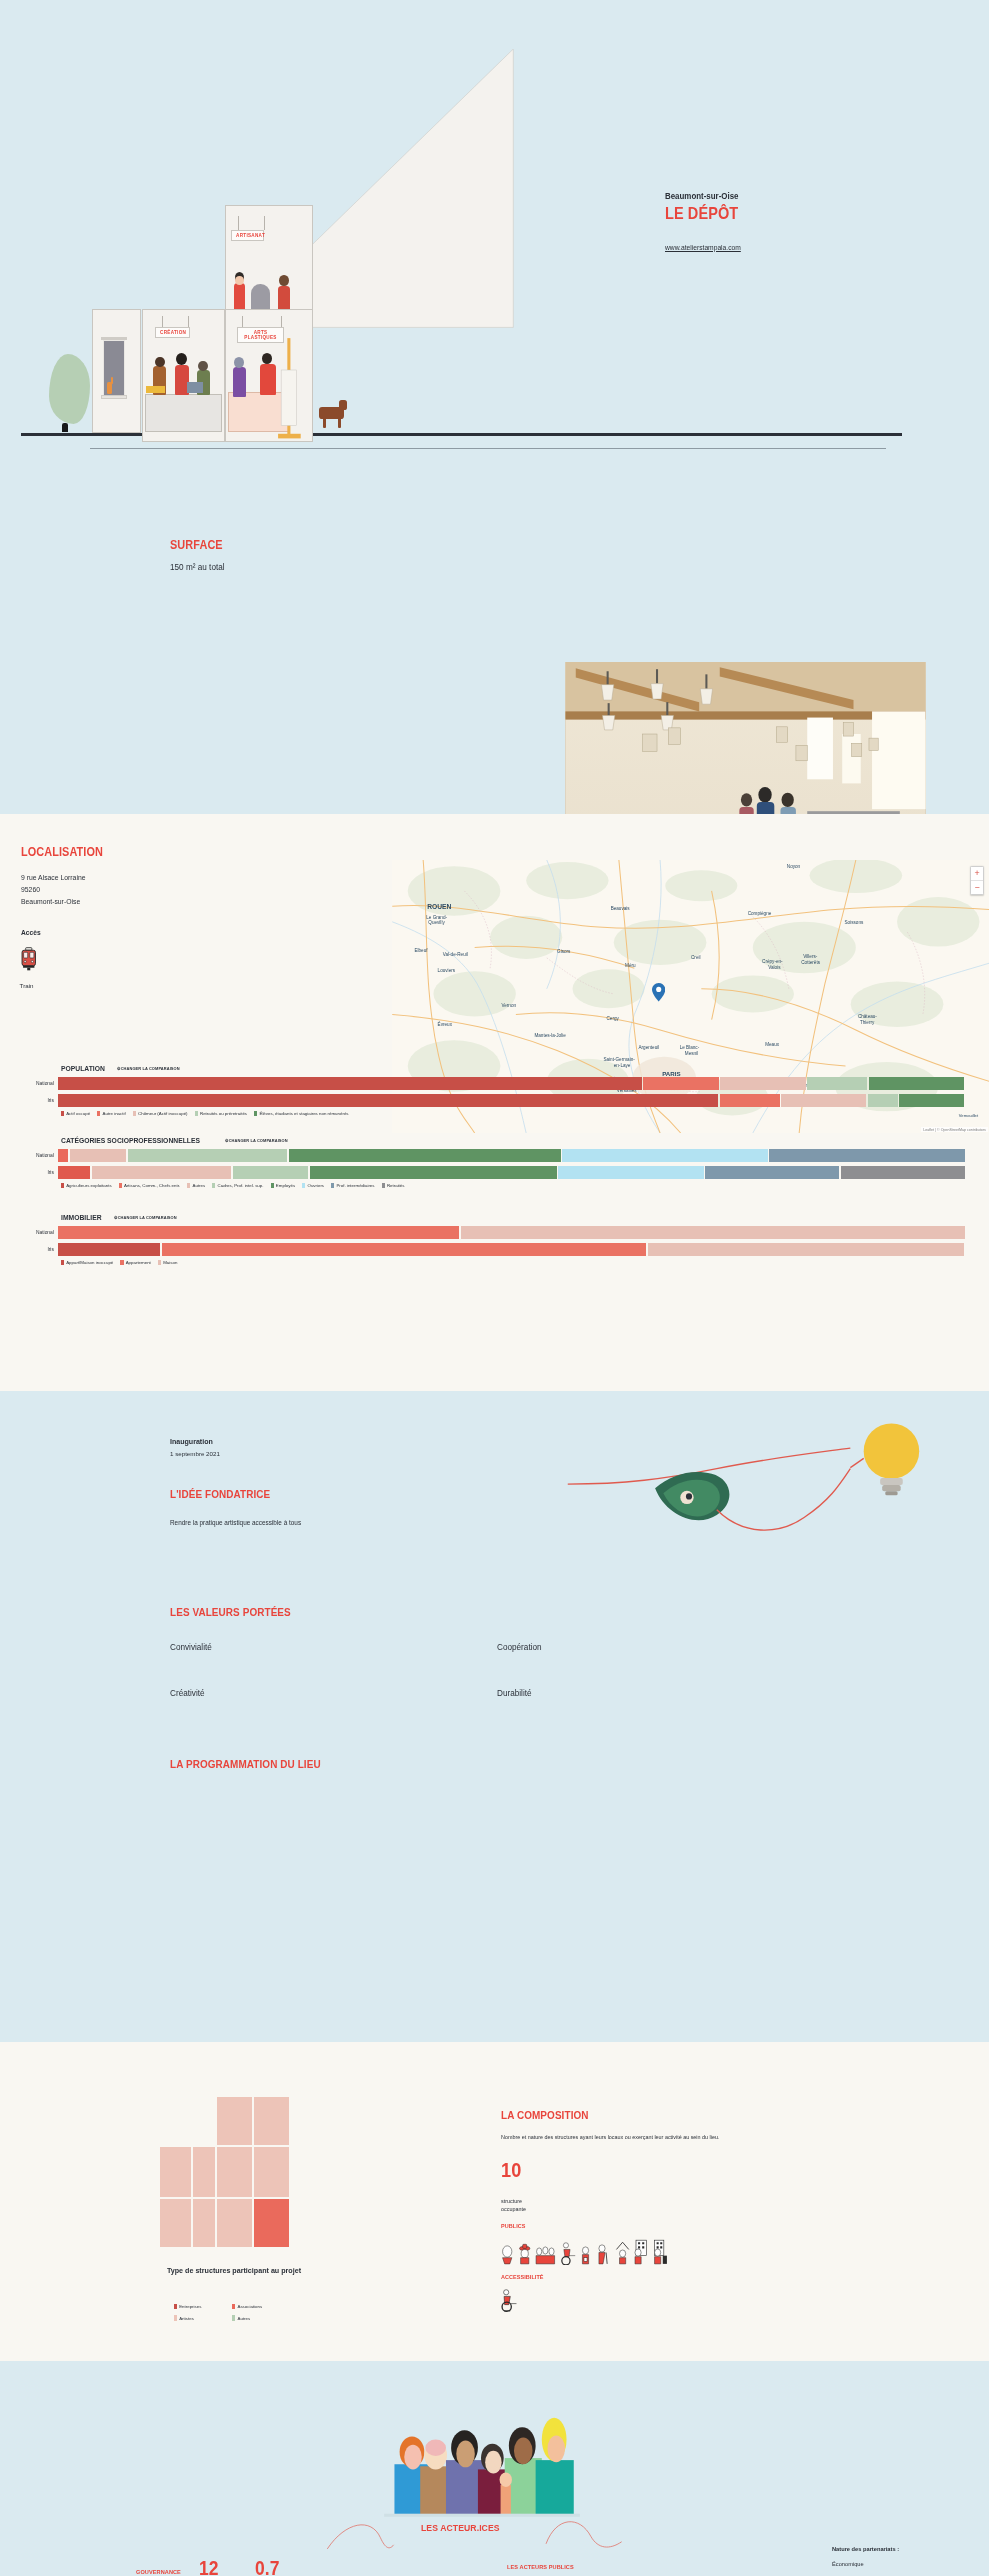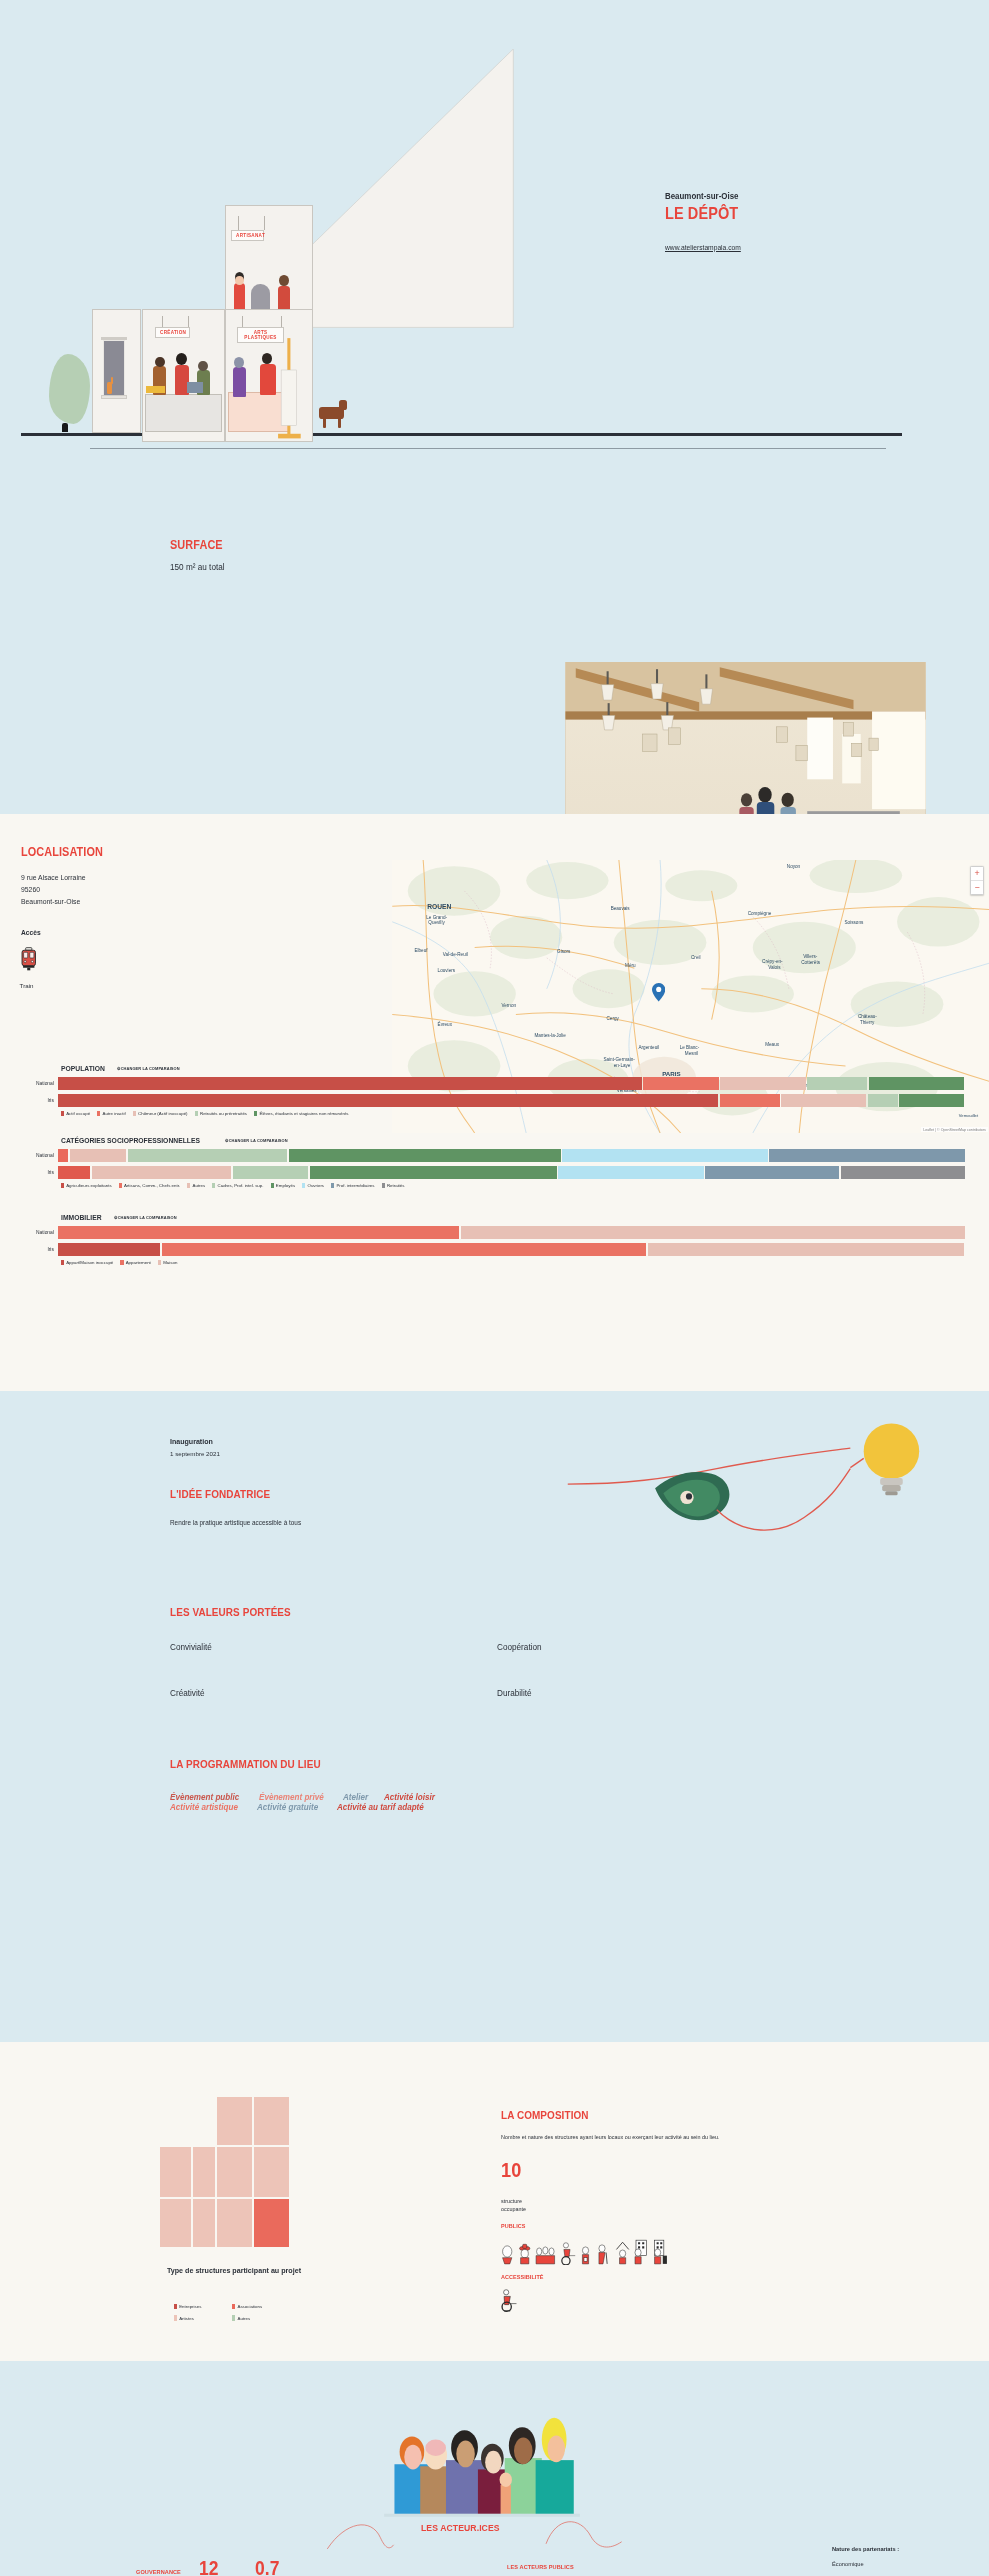--- a/index.html
+++ b/index.html
@@ -572,30 +572,20 @@
     </svg>
 
     <h2 class="hred" style="position:absolute;left:170px;top:215px;font-size:11.3px;">LES VALEURS PORTÉES</h2>
     <div class="valeur-item" style="position:absolute;left:170px;top:251px;">Convivialité</div>
     <div class="valeur-item" style="position:absolute;left:497px;top:251px;">Coopération</div>
     <div class="valeur-item" style="position:absolute;left:170px;top:297px;">Créativité</div>
     <div class="valeur-item" style="position:absolute;left:497px;top:297px;">Durabilité</div>
 
     <h2 class="hred" style="position:absolute;left:170px;top:367px;font-size:11.3px;">LA PROGRAMMATION DU LIEU</h2>
 
-    <div style="position:absolute;left:170px;top:401px;width:567px;">
-      <span class="progtag" style="color:#c9564c;">Évènement public</span>
-      <span class="progtag" style="color:#ea8376;">Évènement privé</span>
-      <span class="progtag" style="color:#7e98ab;">Atelier</span>
-      <span class="progtag" style="color:#cf4a3f;margin-right:0;">Activité loisir</span>
-      <br>
-      <span class="progtag" style="color:#ea7263;">Activité artistique</span>
-      <span class="progtag" style="color:#7e98ab;">Activité gratuite</span>
-      <span class="progtag" style="color:#cf4a3f;margin-right:0;">Activité au tarif adapté</span>
-    </div>
   </section>
 
   <section class="sec sec--cream" style="height:319px;position:relative;">
 
     <div style="position:absolute;left:159px;top:54px;width:149px;height:152px;">
       <div class="tcell" style="left:57px;top:0;width:37px;height:50px;background:#edc4b8;"></div>
       <div class="tcell" style="left:94px;top:0;width:37px;height:50px;background:#edc4b8;"></div>
       <div class="tcell" style="left:0;top:50px;width:33px;height:52px;background:#edc4b8;"></div>
       <div class="tcell" style="left:33px;top:50px;width:24px;height:52px;background:#edc4b8;"></div>
       <div class="tcell" style="left:57px;top:50px;width:37px;height:52px;background:#edc4b8;"></div>

